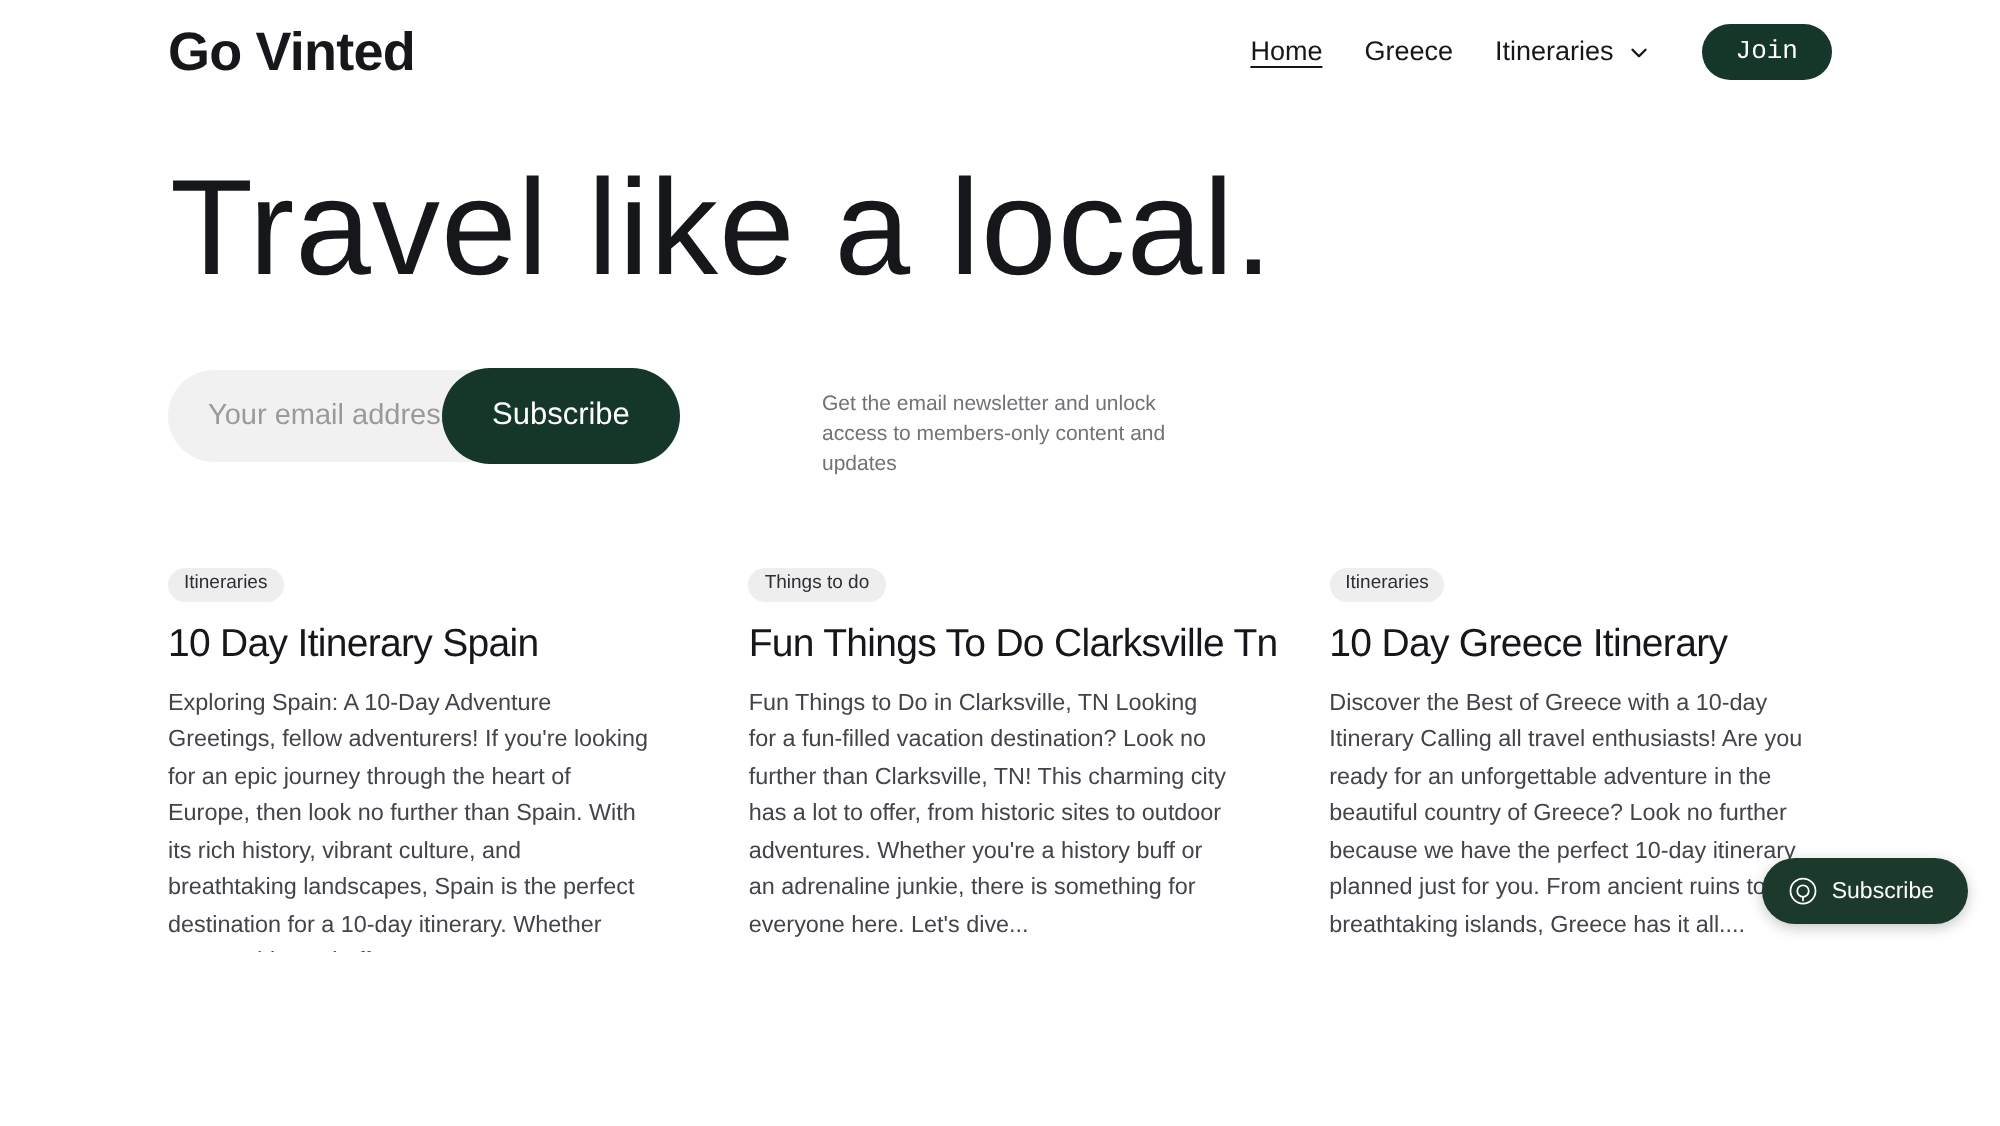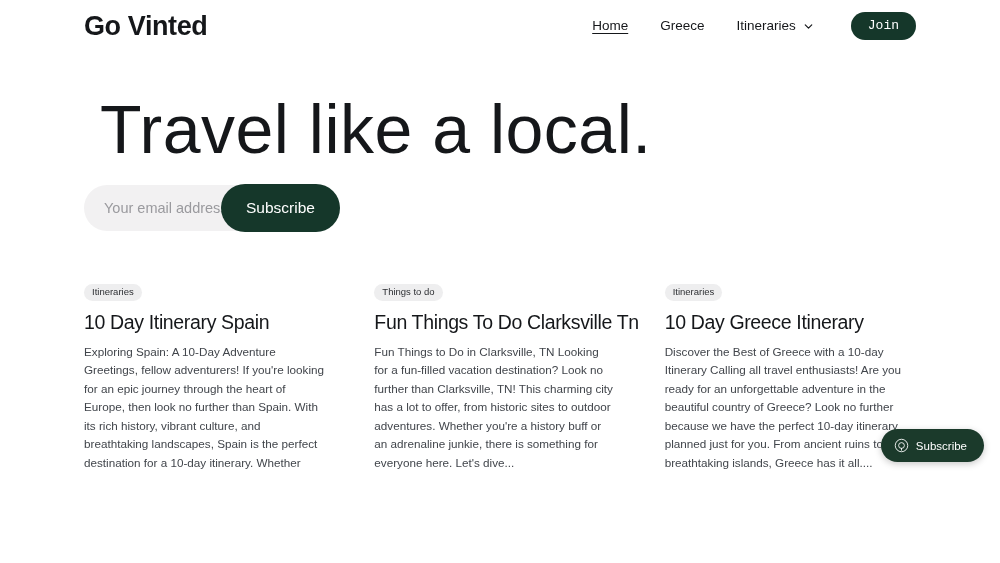--- a/index.html
+++ b/index.html
@@ -16,21 +16,21 @@
   
   .site-header {
     position: absolute; top: 0; left: 0; right: 0; height: 52px;
     display: flex; align-items: center; justify-content: space-between;
     padding: 0 84px;
   }
   .logo {
     font-size: 27px; font-weight: 700; letter-spacing: -0.4px;
     color: #15171a; line-height: 1; white-space: nowrap;
   }
-  .nav { display: flex; align-items: center; gap: 32px; }
+  .nav { display: flex; align-items: center; gap: 21px; }
   .nav-link {
     font-size: 13.5px; color: #15171a; text-decoration: none;
     white-space: nowrap; line-height: 1;
   }
   .nav-link.active { text-decoration: underline; text-underline-offset: 3px; }
   .nav-dropdown { display: flex; align-items: center; gap: 7px; }
   .chev { display: inline-flex; align-items: center; margin-left: -1px; }
   .chev svg { display: block; }
   .btn-join {
     background: #15372a; color: #ffffff;
@@ -38,21 +38,21 @@
     padding: 7px 17px; border-radius: 22px; border: none;
     line-height: 1.15; white-space: nowrap; cursor: pointer;
     margin-left: 4px;
     font-family: Liberation Mono, monospace;
   }
 
   
   .hero { position: absolute; top: 78px; left: 84px; right: 84px; }
   .hero-title {
     font-size: 68px; font-weight: 300; letter-spacing: 0.5px;
-    line-height: 1.05; color: #15171a; margin: 16px;
+    line-height: 1.05; color: #15171a; margin: 1px;
     white-space: nowrap;
   }
 
   
   .subscribe-row {
     position: absolute; top: 185px; left: 84px;
     display: flex; align-items: flex-start;
   }
   .form-wrap { position: relative; width: 239px; height: 46px; }
   .email-input {
@@ -136,20 +136,21 @@
 
   <div class="hero">
     <h1 class="hero-title">Travel like a local.</h1>
   </div>
 
   <div class="subscribe-row">
     <div class="form-wrap">
       <input class="email-input" type="email" placeholder="Your email address" style="">
       <button class="btn-subscribe">Subscribe</button>
     </div>
+    <div class="form-help">Get the email newsletter and unlock access to members-only content and updates</div>
   </div>
 
   <div class="post-grid">
 
     <div class="post-card">
       <span class="tag">Itineraries</span>
       <h2 class="post-title">10 Day Itinerary Spain</h2>
       <p class="post-excerpt">Exploring Spain: A 10-Day Adventure Greetings, fellow adventurers! If you're looking for an epic journey through the heart of Europe, then look no further than Spain. With its rich history, vibrant culture, and breathtaking landscapes, Spain is the perfect destination for a 10-day itinerary. Whether you're a history buff, a...</p>
     </div>
 

